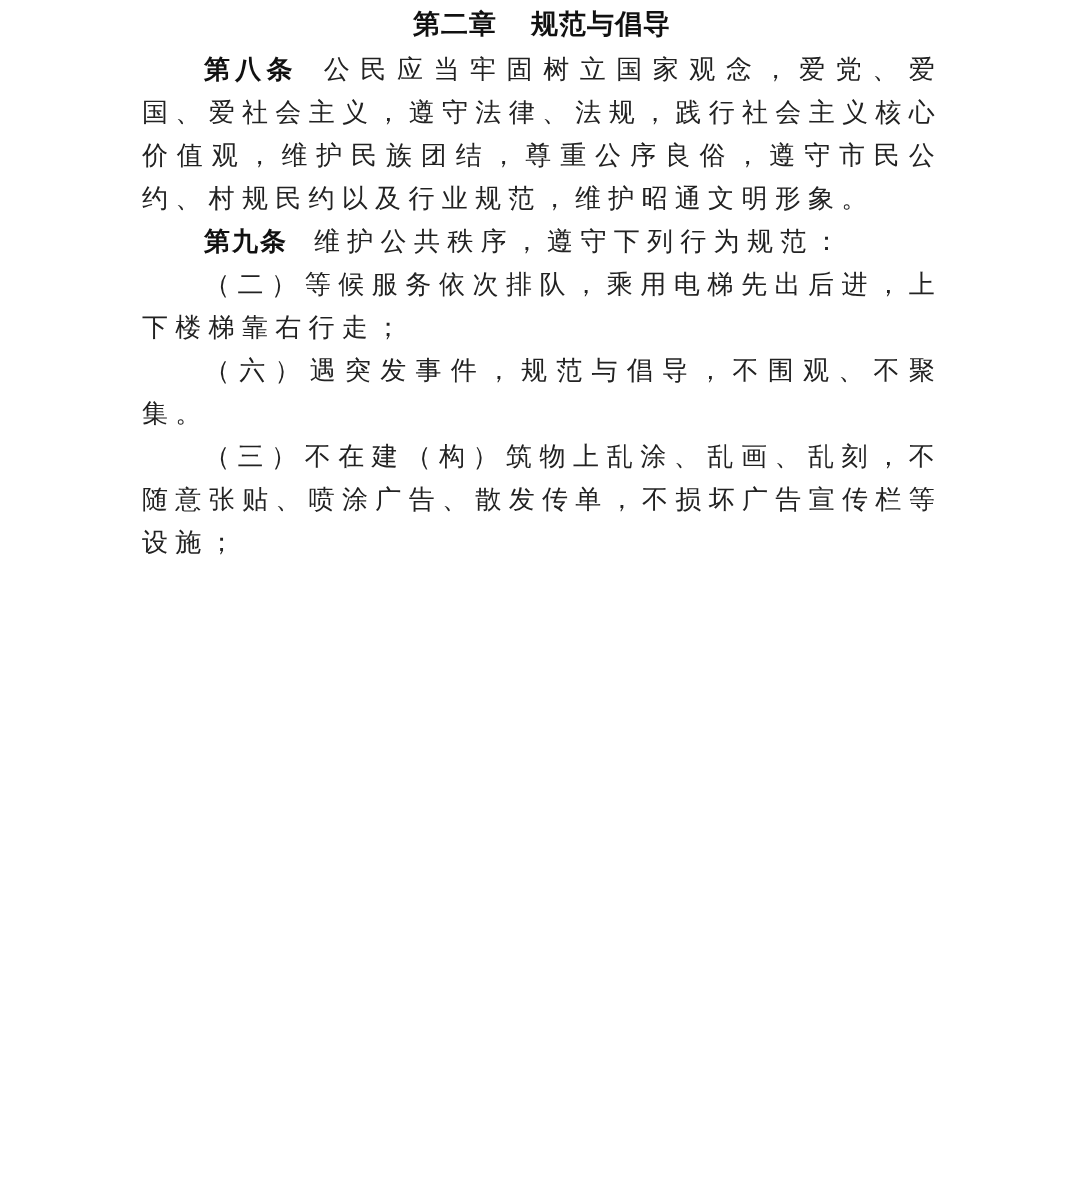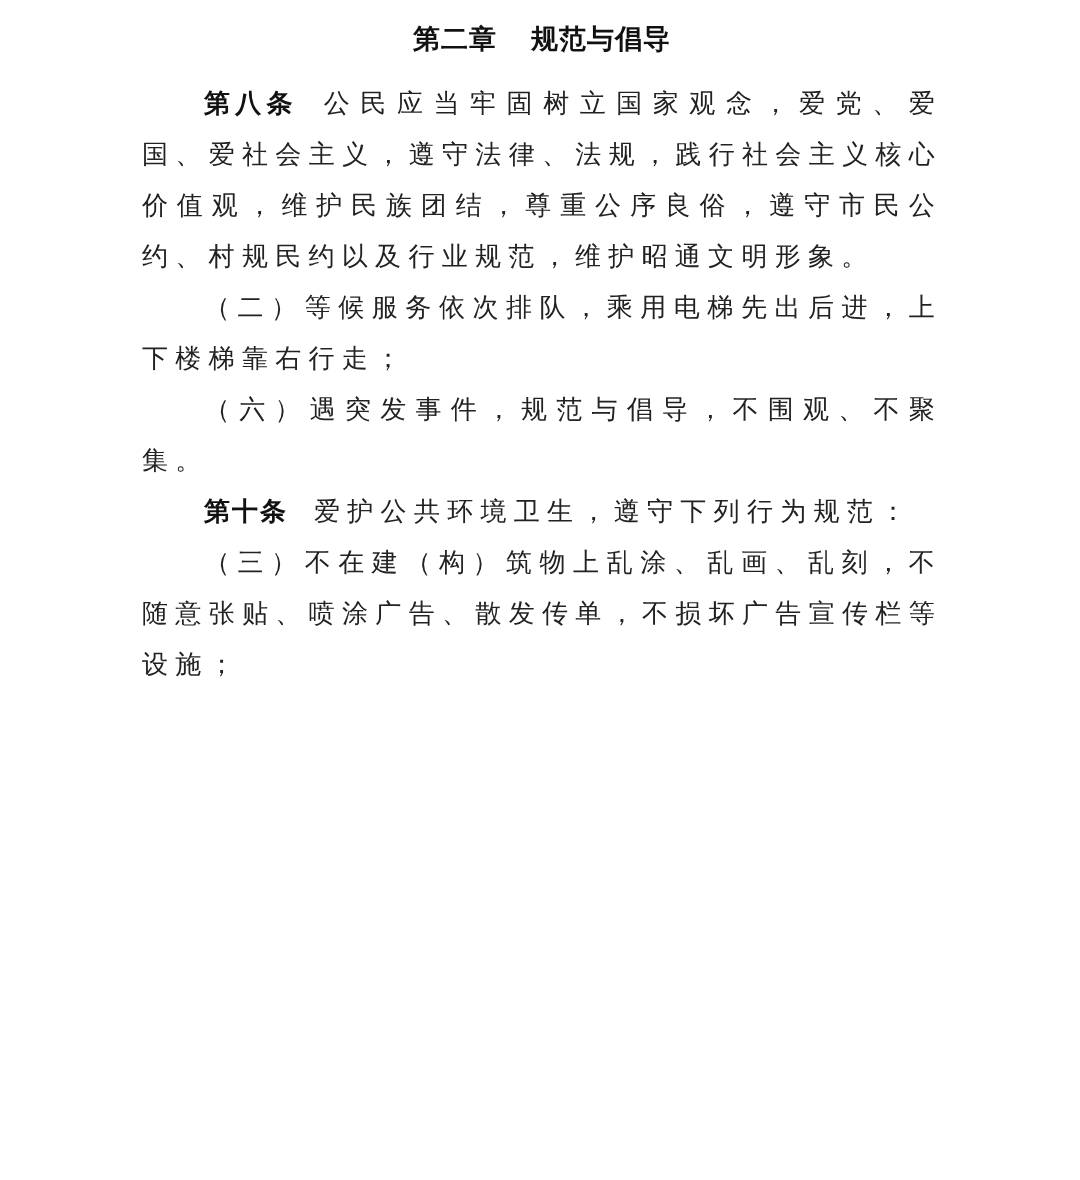--- a/index.html
+++ b/index.html
@@ -23,29 +23,29 @@
     }
     .chapter-title {
       height: 48px;
       line-height: 48px;
       text-align: center;
       font-family: "DejaVu Sans", "Liberation Sans", sans-serif;
       font-size: 27px;
       font-weight: bold;
       letter-spacing: 1px;
       color: #111;
-      margin: 15px;
+      margin: 0;
     }
     .chapter-title .gap {
       display: inline-block;
       width: 34px;
     }
     .para {
       font-size: 26px;
-      line-height: 51px;
+      line-height: 43px;
       letter-spacing: 7.3px;
       text-align: justify;
       text-indent: 62px;
       margin: 0;
       color: #222;
       word-break: break-all;
     }
     .article-num {
       font-family: "DejaVu Sans", "Liberation Sans", sans-serif;
       font-weight: bold;
@@ -56,19 +56,19 @@
   </style>
 </head>
 <body>
 
 <div class="page">
 
   <h2 class="chapter-title"><span>第二章</span><span class="gap"></span><span>规范与倡导</span></h2>
 
   <p class="para"><span class="article-num">第八条</span><span>公民应当牢固树立国家观念，爱党、爱国、爱社会主义，遵守法律、法规，践行社会主义核心价值观，维护民族团结，尊重公序良俗，遵守市民公约、村规民约以及行业规范，维护昭通文明形象。</span></p>
 
+  <p class="para"><span class="article-num">第九条</span><span>维护公共秩序，遵守下列行为规范：</span></p>
   <p class="para">（二）等候服务依次排队，乘用电梯先出后进，上下楼梯靠右行走；</p>
   <p class="para">（六）遇突发事件，规范与倡导，不围观、不聚集。</p>
 
-  <p class="para"><span class="article-num">第十条</span><span>爱护公共环境卫生，遵守下列行为规范：</span></p>
   <p class="para">（三）不在建（构）筑物上乱涂、乱画、乱刻，不随意张贴、喷涂广告、散发传单，不损坏广告宣传栏等设施；</p>
 
 </div>
 
 </body></html>

